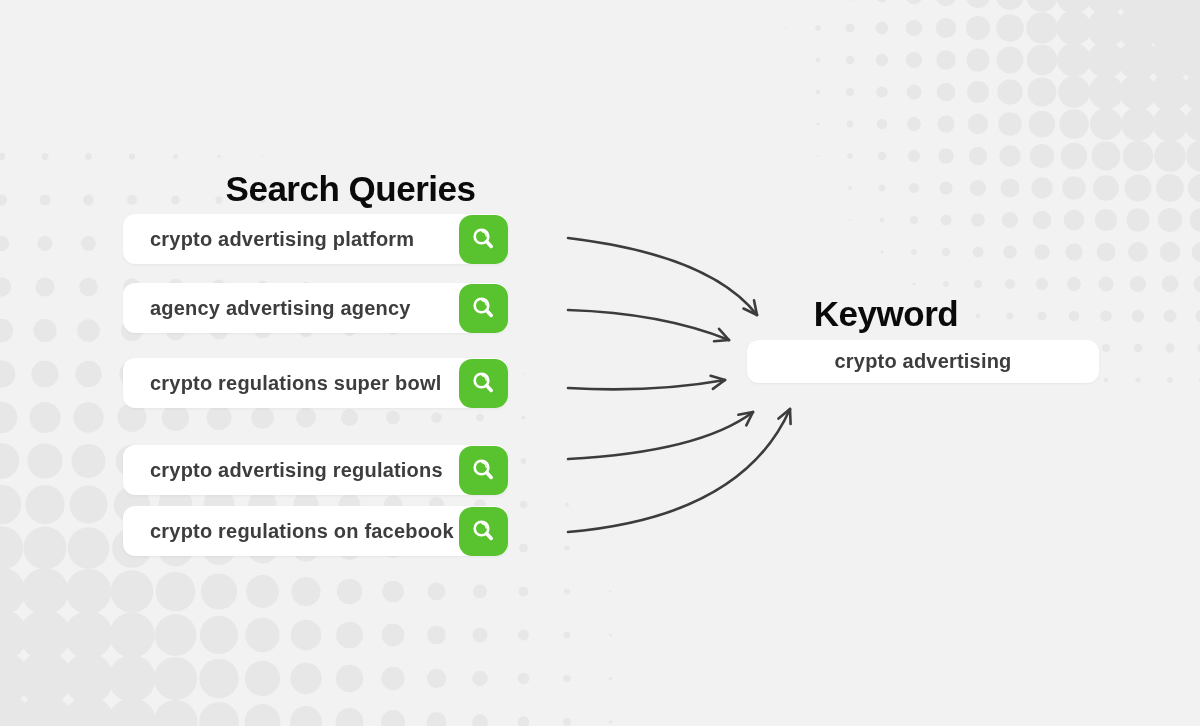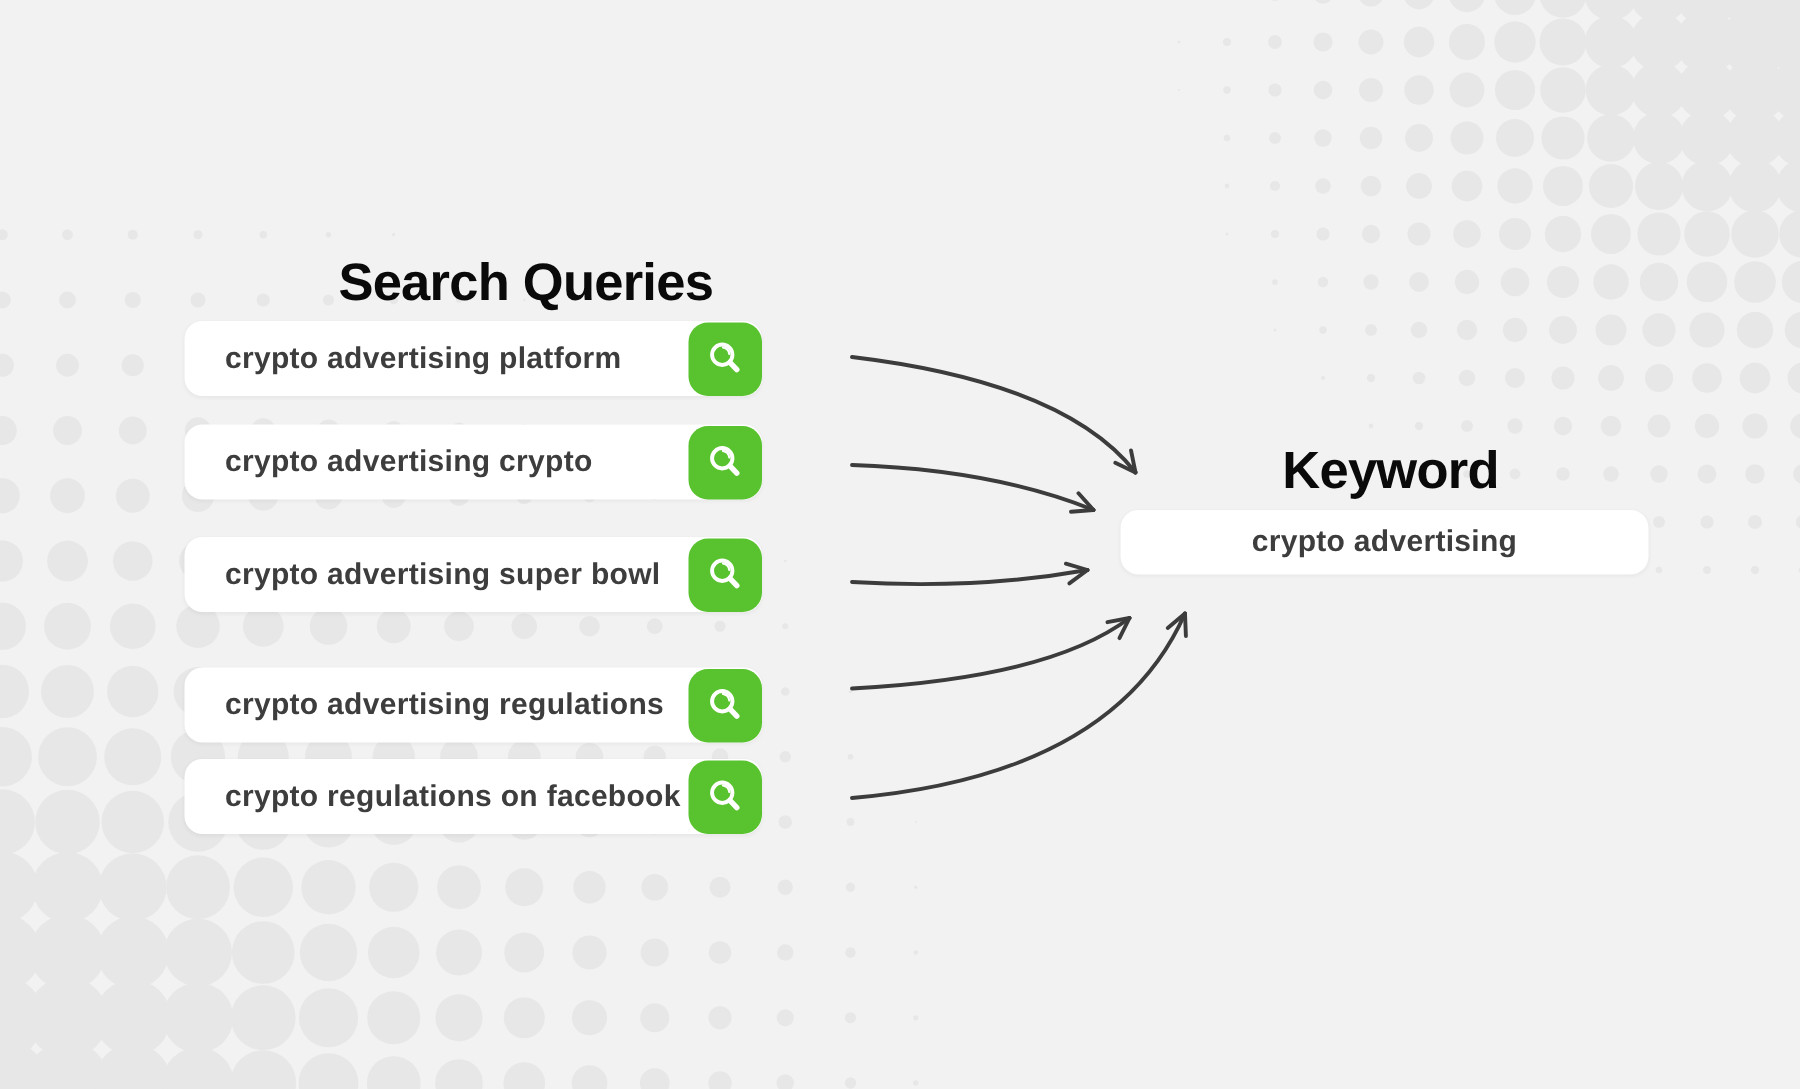--- a/index.html
+++ b/index.html
@@ -11,21 +11,21 @@
   .layer{position:absolute;left:0;top:0;width:1200px;height:726px;display:block;}
   .dot{fill:var(--dots,#e7e7e8);}
   .arrow-path{stroke:var(--arrow,#3c3c3c);stroke-width:2.6;fill:none;stroke-linecap:round;stroke-linejoin:round;}
 
   .col-title{
     position:absolute;margin:12px;text-align:center;
     font-size:35px;font-weight:800;letter-spacing:-0.5px;
     color:var(--heading_text,#0a0a0a);line-height:38px;
   }
   #left-title{left:123px;top:158px;width:431px;}
-  #right-title{left:747px;top:283px;width:336px;}
+  #right-title{left:706px;top:283px;width:336px;}
 
   .query-row{position:absolute;left:123px;width:385px;height:50px;}
   .query-bar{
     position:absolute;left:0;top:0;right:0;bottom:0;
     background:#ffffff;border-radius:12px;
     box-shadow:0 1px 3px rgba(0,0,0,.05);
     display:flex;align-items:center;padding-left:27px;box-sizing:border-box;
     font-size:20px;font-weight:700;letter-spacing:.2px;
     color:var(--query_text,#3d3d3d);white-space:nowrap;
   }
@@ -417,34 +417,34 @@
       <svg class="mag" width="27" height="27" viewBox="0 0 27 27">
         <circle cx="11.5" cy="10.5" r="6.8" fill="none" stroke="#ffffff" stroke-width="2.6"></circle>
         <path d="M 12 5.6 A 5 5 0 0 1 16.2 10" fill="none" stroke="#ffffff" stroke-width="1.5" stroke-linecap="round"></path>
         <line x1="16.6" y1="15.6" x2="21.2" y2="20.4" stroke="#ffffff" stroke-width="3.6" stroke-linecap="round"></line>
       </svg>
     </button>
   </div>
 
   <div class="query-row" style="top:283px">
     <div class="query-bar">
-      <span>crypto advertising crypto</span>
+      <span>agency advertising agency</span>
     </div>
     <button class="search-btn">
       <svg class="mag" width="27" height="27" viewBox="0 0 27 27">
         <circle cx="11.5" cy="10.5" r="6.8" fill="none" stroke="#ffffff" stroke-width="2.6"></circle>
         <path d="M 12 5.6 A 5 5 0 0 1 16.2 10" fill="none" stroke="#ffffff" stroke-width="1.5" stroke-linecap="round"></path>
         <line x1="16.6" y1="15.6" x2="21.2" y2="20.4" stroke="#ffffff" stroke-width="3.6" stroke-linecap="round"></line>
       </svg>
     </button>
   </div>
 
   <div class="query-row" style="top:358px">
     <div class="query-bar">
-      <span>crypto advertising super bowl</span>
+      <span>crypto regulations super bowl</span>
     </div>
     <button class="search-btn">
       <svg class="mag" width="27" height="27" viewBox="0 0 27 27">
         <circle cx="11.5" cy="10.5" r="6.8" fill="none" stroke="#ffffff" stroke-width="2.6"></circle>
         <path d="M 12 5.6 A 5 5 0 0 1 16.2 10" fill="none" stroke="#ffffff" stroke-width="1.5" stroke-linecap="round"></path>
         <line x1="16.6" y1="15.6" x2="21.2" y2="20.4" stroke="#ffffff" stroke-width="3.6" stroke-linecap="round"></line>
       </svg>
     </button>
   </div>
 

